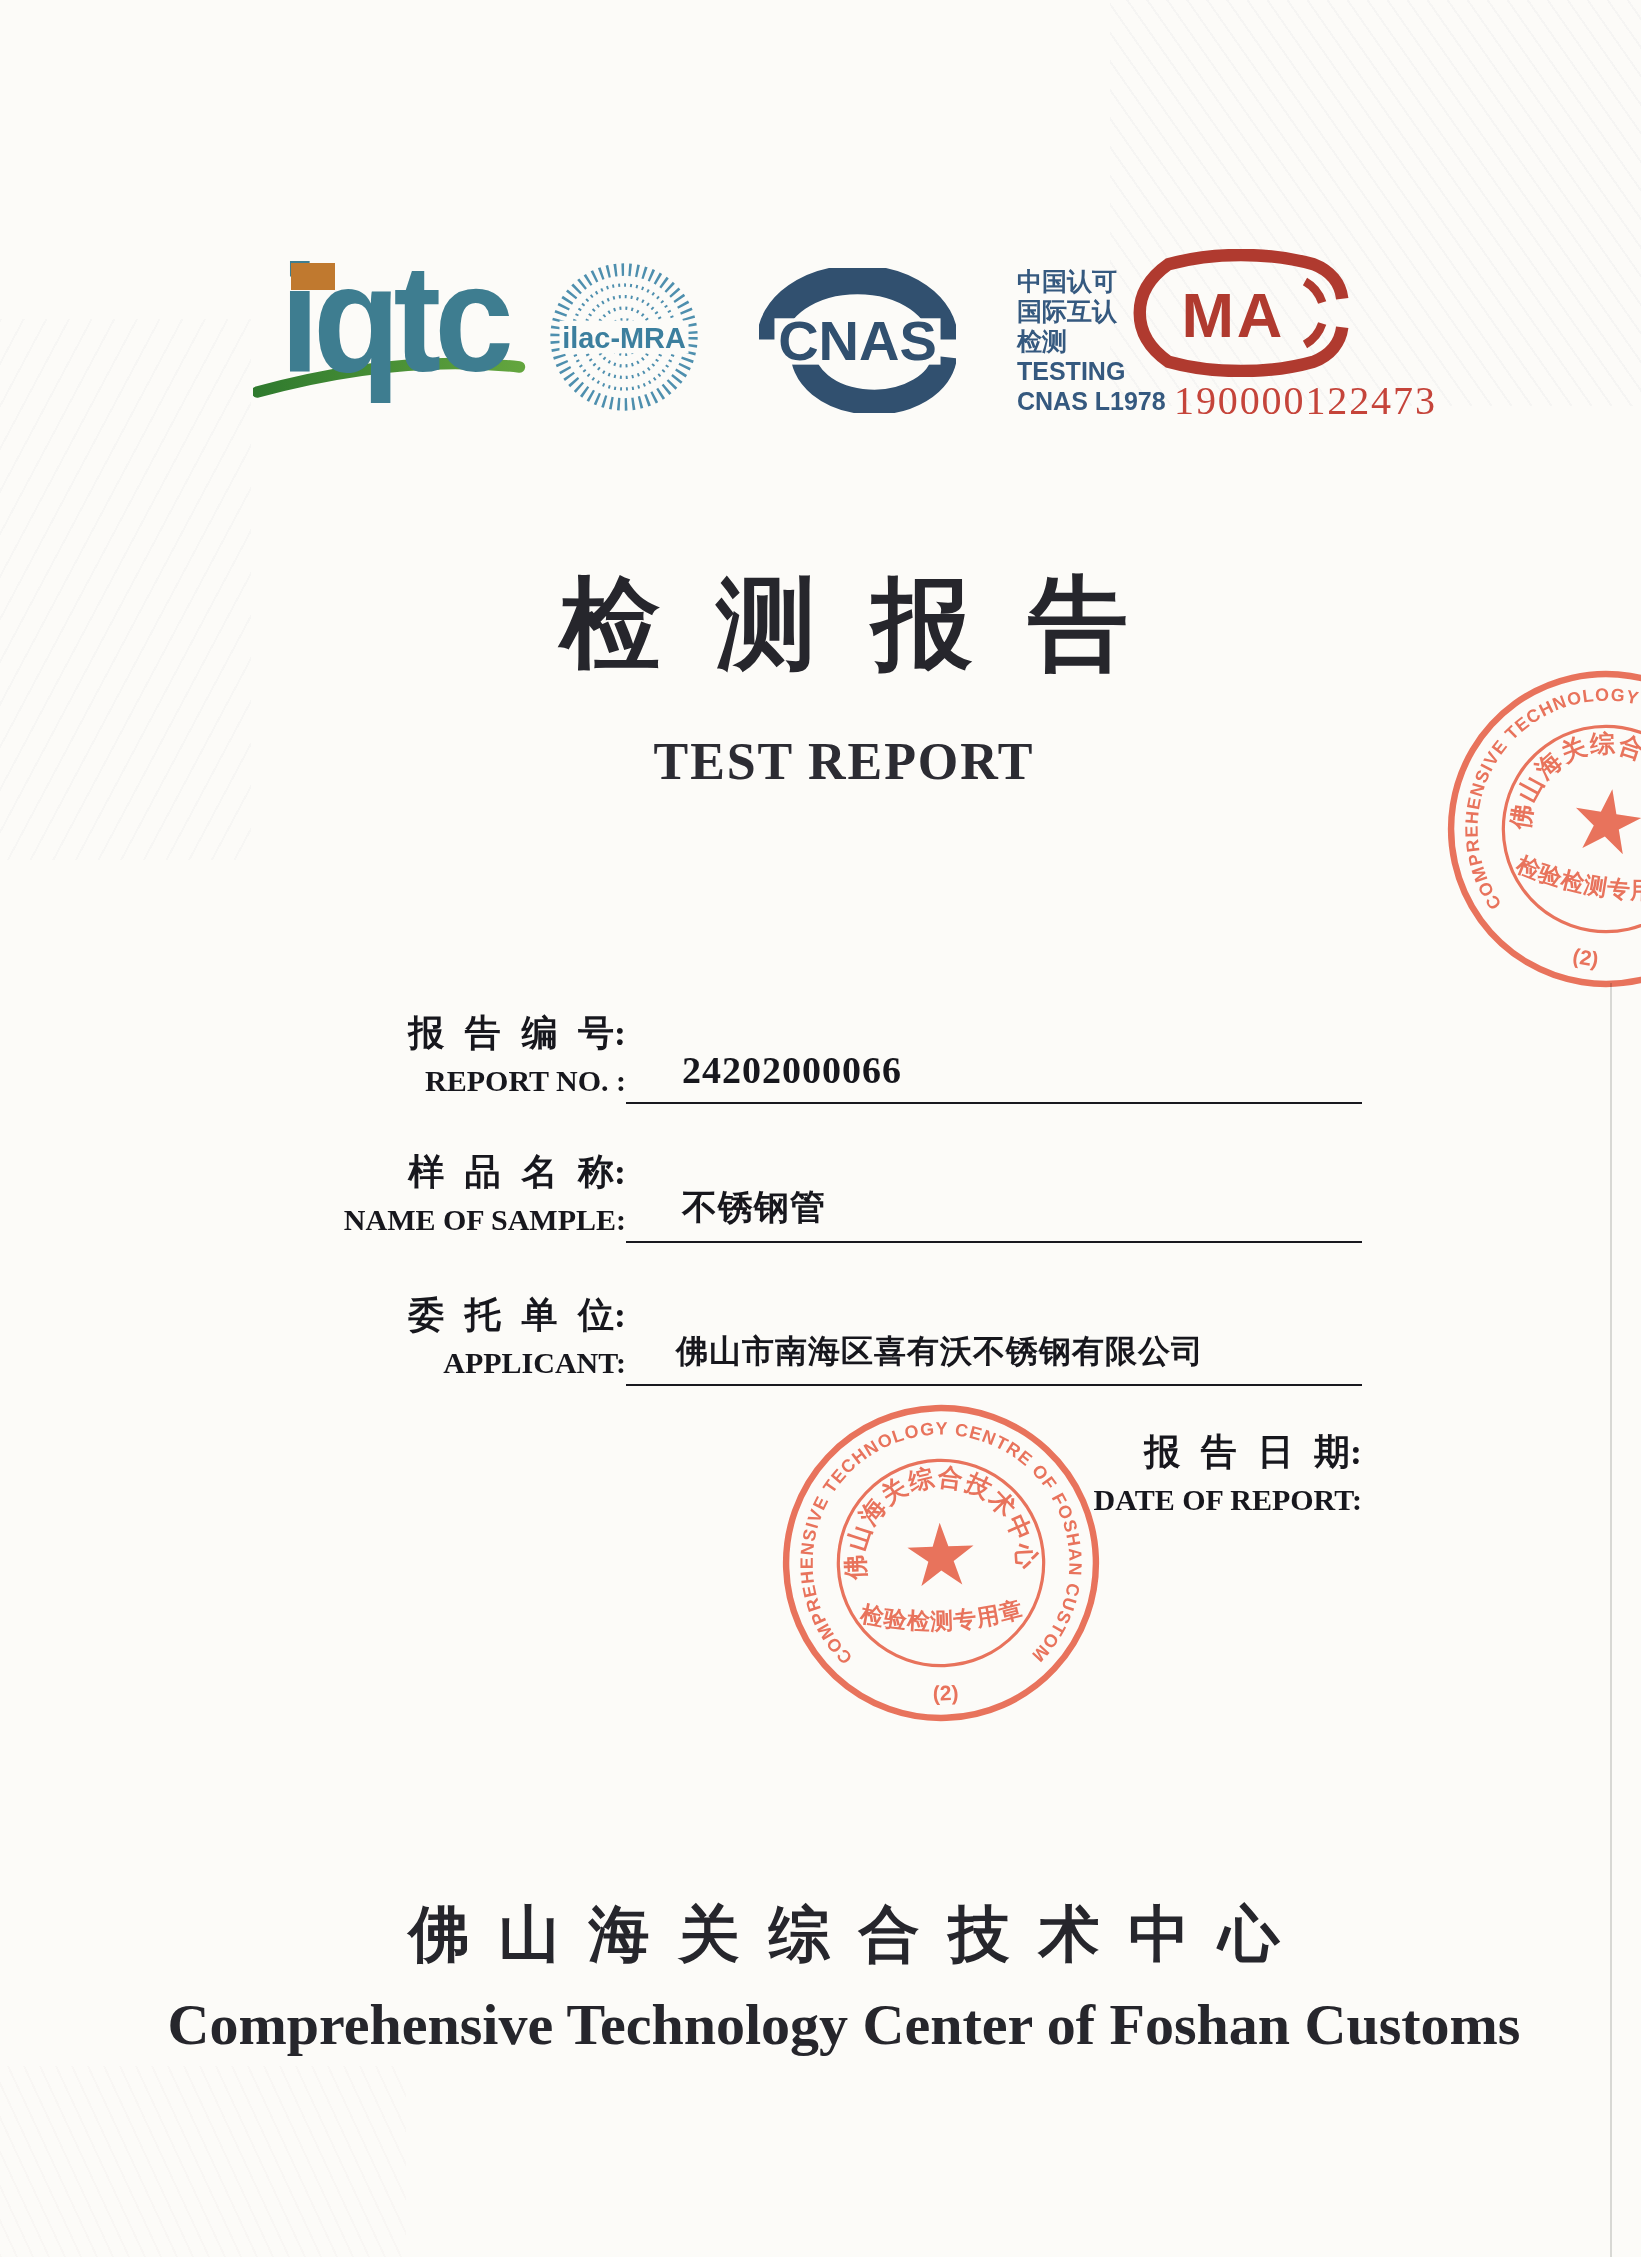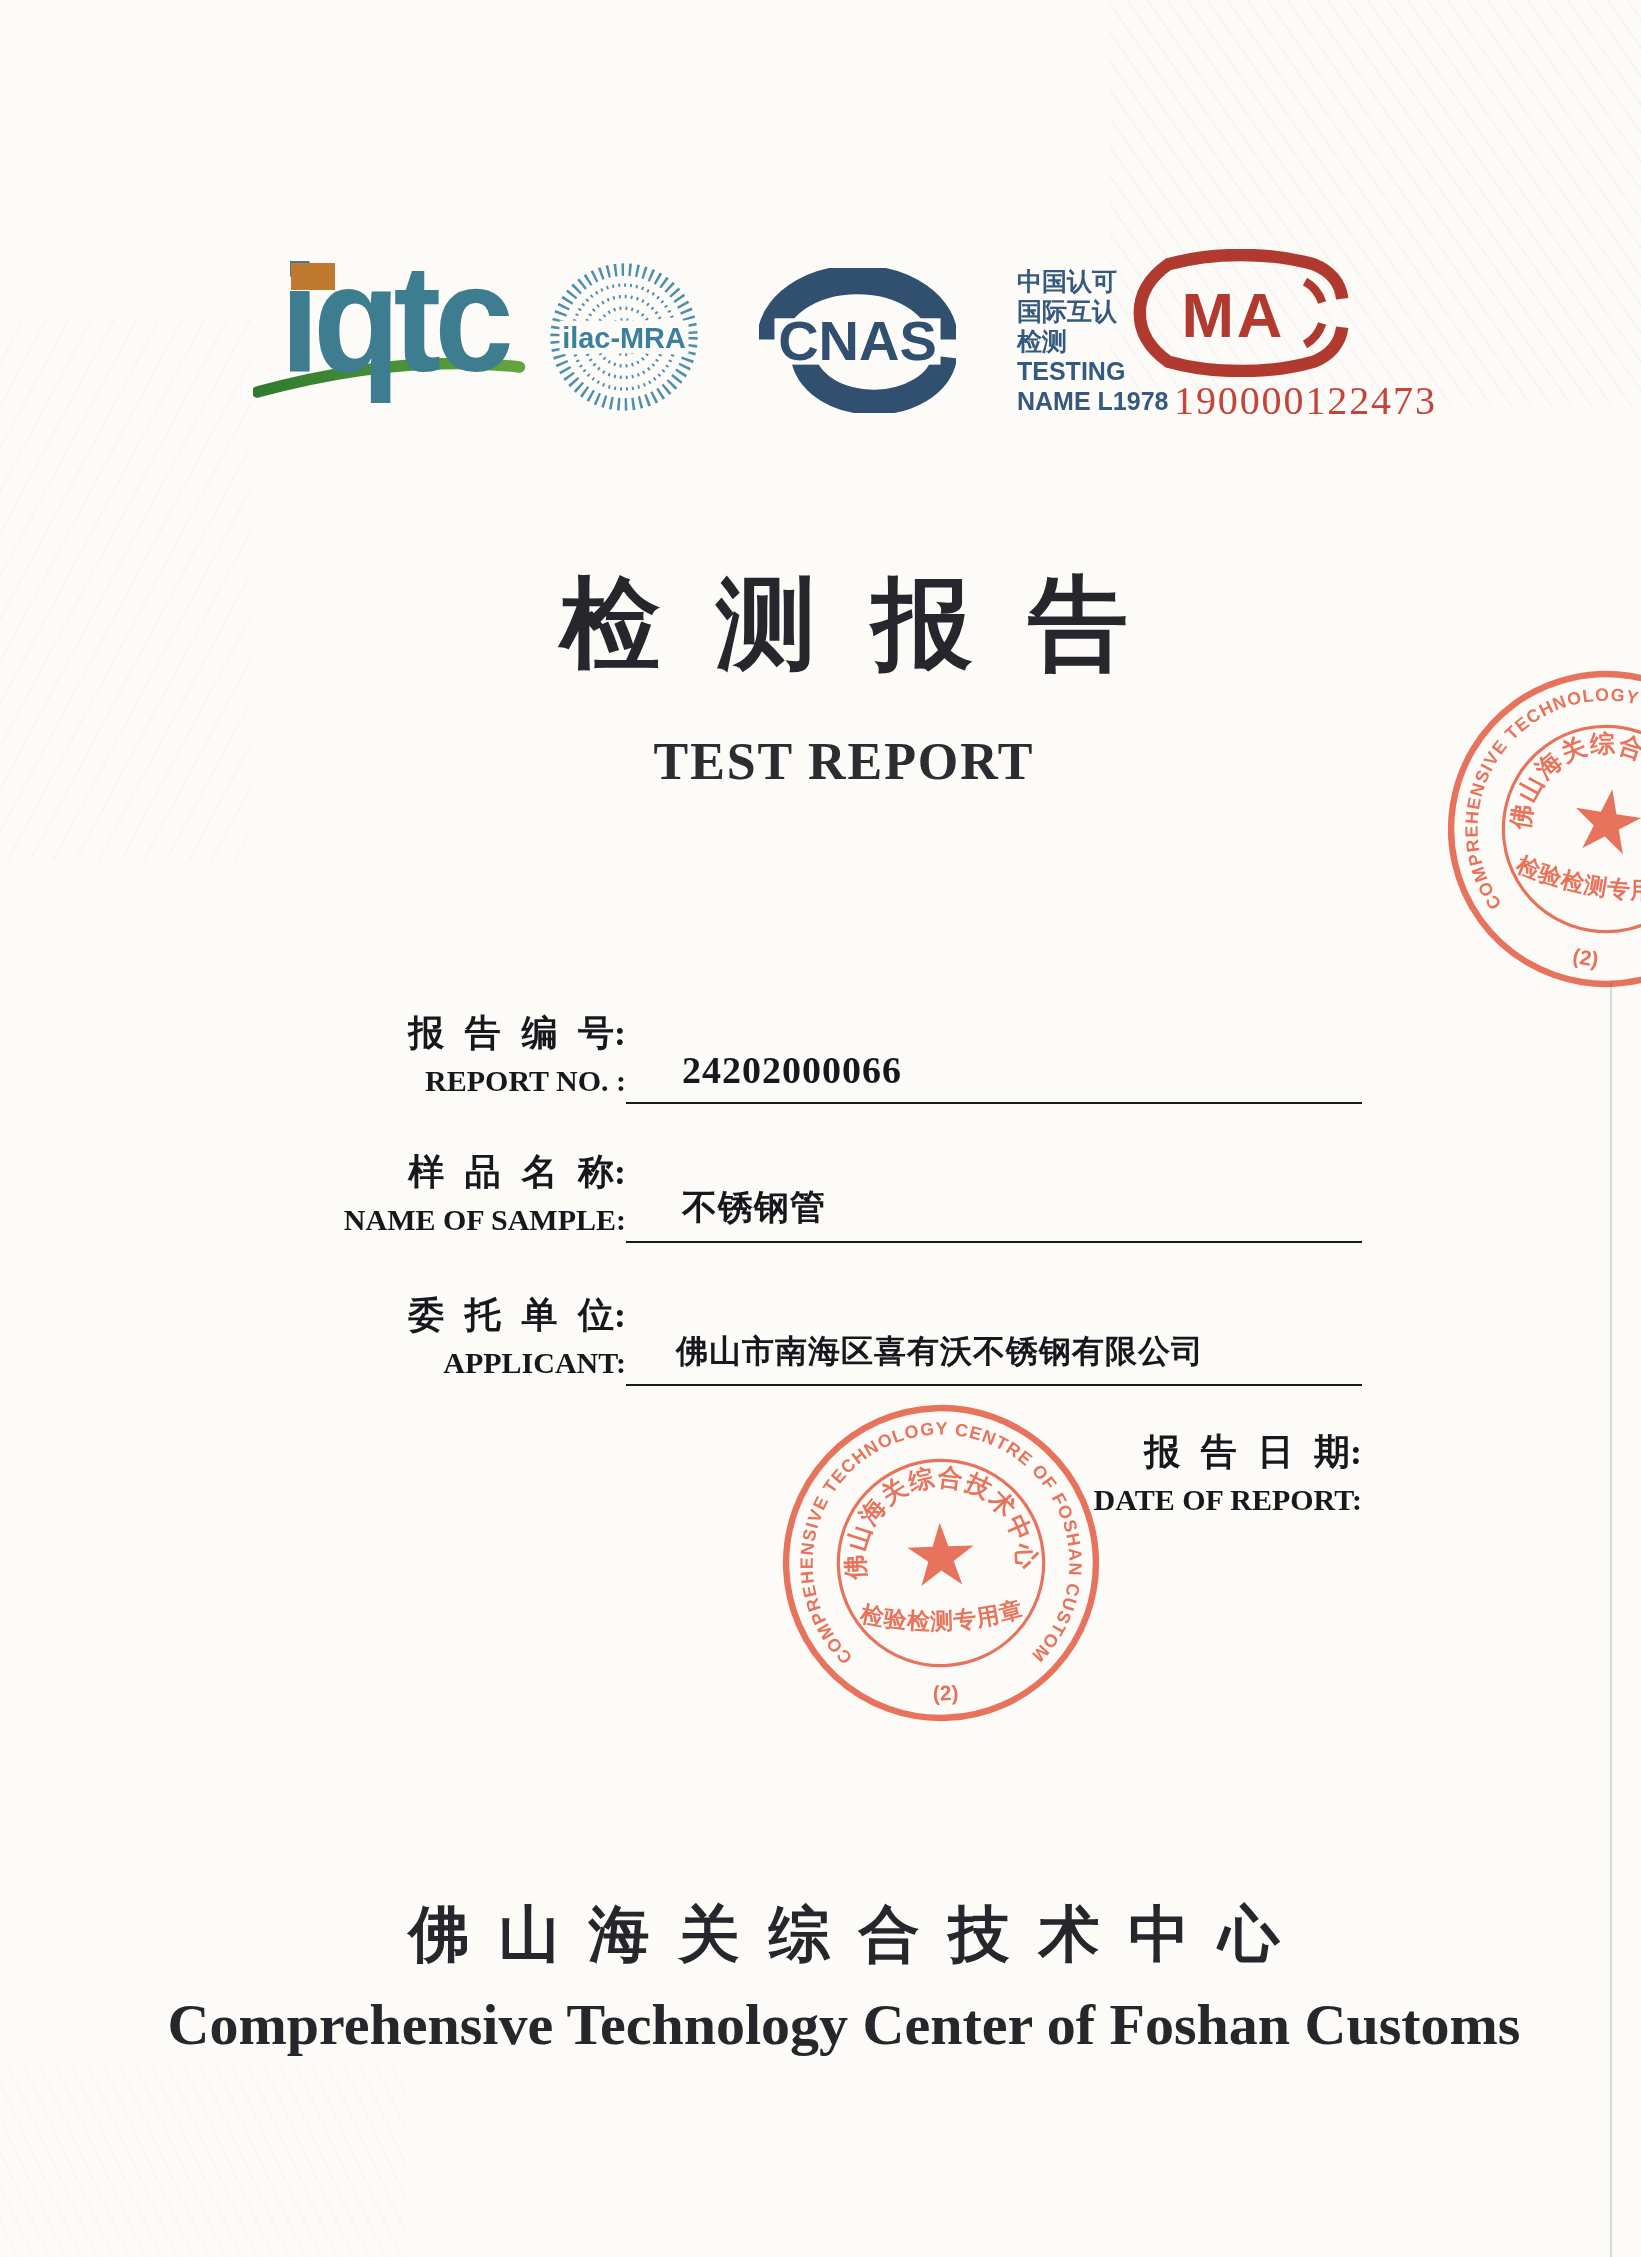--- a/index.html
+++ b/index.html
@@ -116,21 +116,21 @@
       <path d="M 46,84 A 72,50 0 0 0 192,92" fill="none" stroke="#31506f" stroke-width="26"></path>
       <rect x="16" y="52" width="172" height="48" fill="#fcfbf8"></rect>
       <text x="102" y="95" text-anchor="middle" font-family="Liberation Sans,DejaVu Sans,sans-serif" font-size="58" font-weight="800" fill="#31506f">CNAS</text>
     </svg>
 
     <div class="accred">
       <div>中国认可</div>
       <div>国际互认</div>
       <div>检测</div>
       <div>TESTING</div>
-      <div>NAME L1978</div>
+      <div>CNAS L1978</div>
     </div>
 
     <svg class="cma" width="230" height="128" viewBox="0 0 240 134">
       <path d="M 226,52 C 224,36 214,23 196,16 C 150,3 90,3 44,16 C 24,30 14,46 14,67
                C 14,88 24,104 44,118 C 90,131 150,131 196,118 C 214,111 224,98 226,82" fill="none" stroke="#b03a2f" stroke-width="13"></path>
       <path d="M 205,56 C 202,47 196,39 187,34 M 205,78 C 202,87 196,95 187,100" fill="none" stroke="#b03a2f" stroke-width="9"></path>
       <text x="112" y="92" text-anchor="middle" font-family="Liberation Sans,DejaVu Sans,sans-serif" font-size="66" font-weight="800" letter-spacing="3" fill="#b03a2f">MA</text>
     </svg>
 
     <div class="cma-number">190000122473</div>

